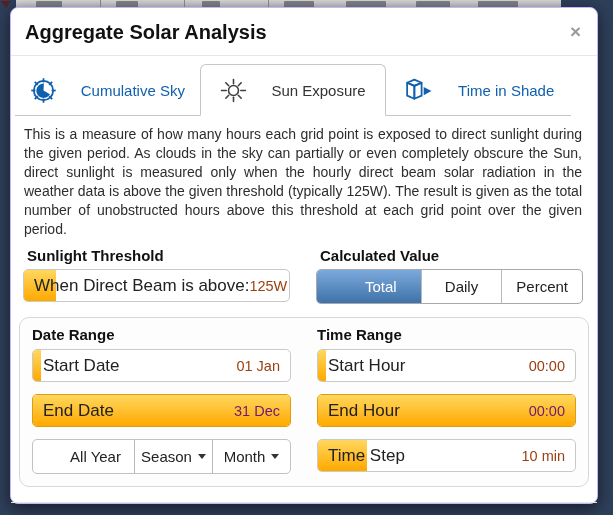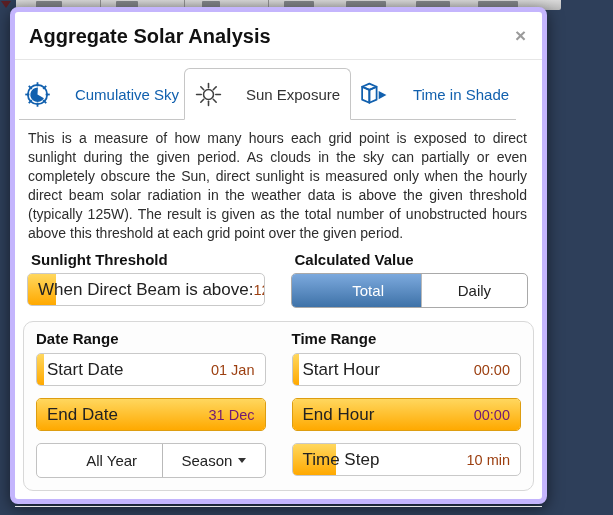--- a/index.html
+++ b/index.html
@@ -17,22 +17,22 @@
   }
   .bg-toolbar .sep{position:absolute;top:0;bottom:0;width:1px;background:#8f8f8f;}
   .bg-toolbar .glyph{position:absolute;top:1px;height:7px;background:#6c6f74;border-radius:1px;opacity:.8;}
   .bg-caret{
     position:absolute;top:1px;left:1px;width:0;height:0;
     border-left:5px solid transparent;border-right:5px solid transparent;
     border-top:7px solid #5a1f24;
   }
   
   .modal{
-    position:absolute;left:10px;top:7px;width:537px;height:497px;
-    background:#fff;border:5px solid #c4b5fd;border-radius:8px;
+    position:absolute;left:10px;top:7px;width:588px;height:497px;
+    background:#fff;border:1px solid #c4b5fd;border-radius:8px;
     box-shadow:0 4px 16px rgba(0,0,0,.55);
     box-sizing:border-box;
   }
   .modal-header{position:relative;padding:13px 16px 11px 14px;border-bottom:1px solid #e6e6e6;}
   .modal-title{font-size:20px;font-weight:bold;color:#111;}
   .close-btn{
     position:absolute;right:16px;top:14px;font-size:19px;line-height:1;
     color:#9b9b9b;cursor:pointer;font-weight:bold;
   }
   
@@ -201,20 +201,21 @@
         <span class="slider-label">When Direct Beam is above:</span>
         <span class="slider-value">125W</span>
       </div>
     </div>
 
     <div class="controls-col">
       <div class="section-heading">Calculated Value</div>
       <div class="segmented">
         <div class="segment active">Total</div>
         <div class="segment">Daily</div>
+        <div class="segment">Percent</div>
       </div>
     </div>
 
   </div>
 
   <div class="range-panel">
 
     <div class="range-col">
       <div class="section-heading">Date Range</div>
 
@@ -231,20 +232,24 @@
       </div>
 
       <div class="field-row segmented" style="border-color:#c2c2c2;">
         <div class="segment">
           <span>All Year</span>
         </div>
         <div class="segment">
           <span>Season</span>
           <span class="caret"></span>
         </div>
+        <div class="segment">
+          <span>Month</span>
+          <span class="caret"></span>
+        </div>
       </div>
     </div>
 
     <div class="range-col">
       <div class="section-heading">Time Range</div>
 
       <div class="field-row slider-input">
         <div class="slider-fill" style="width: 3%;"></div>
         <span class="slider-label">Start Hour</span>
         <span class="slider-value">00:00</span>

